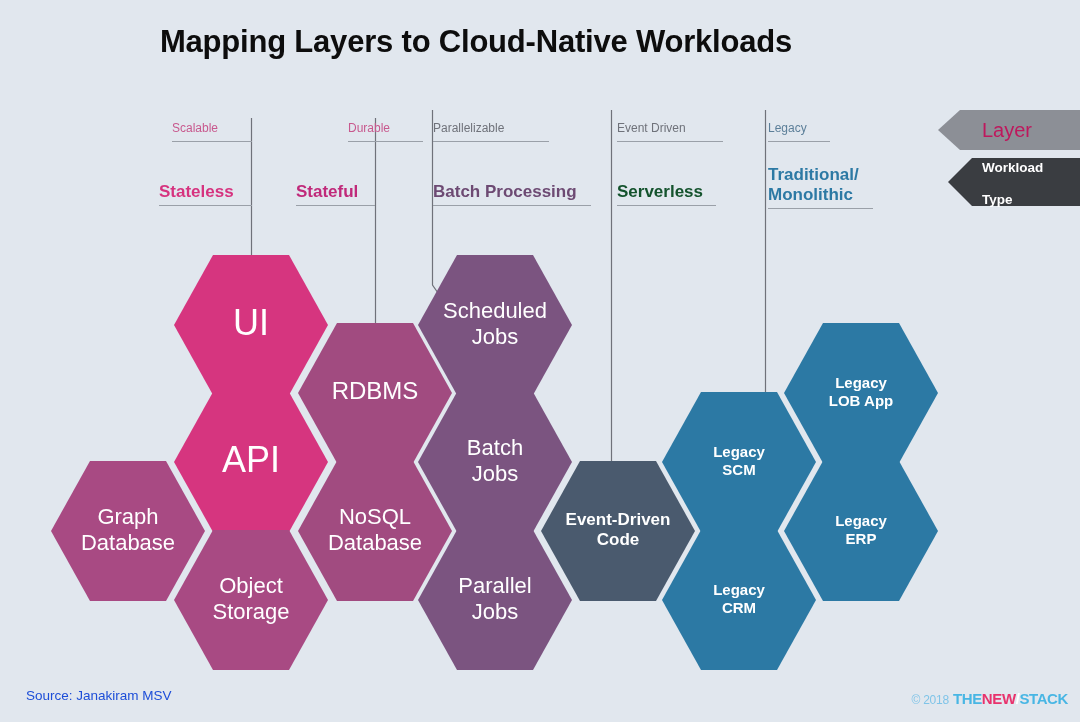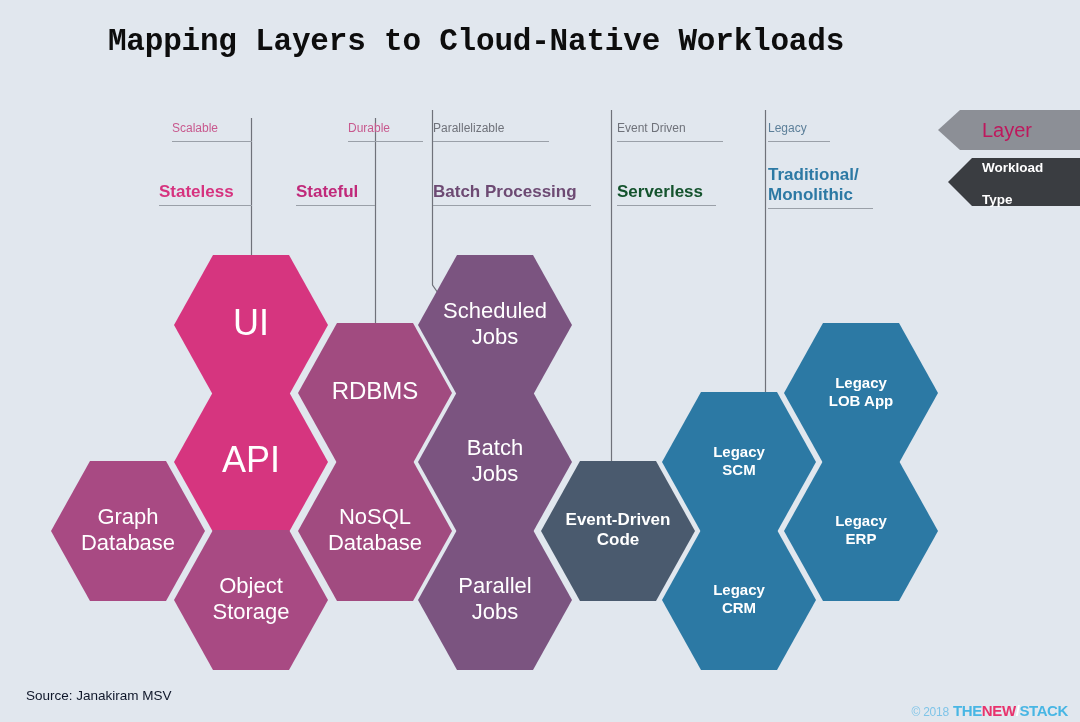--- a/index.html
+++ b/index.html
@@ -9,21 +9,21 @@
     font-family:"Liberation Sans","DejaVu Sans",sans-serif;
     position:relative;
   }
   #stage{position:absolute;left:0;top:0;width:1080px;height:722px;}
   #stage svg{position:absolute;left:0;top:0;}
 
   
   .title{
     position:absolute;top:24px;left:0;width:952px;
     text-align:center;
-    font-family:Liberation Mono, monospace;
+    font-family:Liberation Sans, sans-serif;
     font-weight:bold;font-size:31px;color:#0d0d0d;
     letter-spacing:-0.2px;
   }
 
   
   .labelgroup{position:absolute;}
   .lbl-top{
     font-size:12px;font-weight:400;line-height:20px;white-space:nowrap;
   }
   .lbl-bot{
@@ -34,29 +34,29 @@
   
   .badge{
     position:absolute;display:flex;align-items:center;
     font-size:13px;line-height:15px;font-weight:bold;
     white-space:pre-line;
   }
 
   
   .source{
     position:absolute;left:26px;top:688px;
-    font-size:13.5px;color:#0f172a;
+    font-size:13.5px;color:#1d4ed8;
   }
   .credit{
     position:absolute;right:12px;top:690px;
     font-size:13px;font-weight:bold;letter-spacing:-0.2px;
     display:flex;align-items:baseline;gap:4px;
   }
   .credit .cyr{color:#7fc4e8;font-weight:normal;font-size:12px;}
-  .tns{display:inline-flex;align-items:baseline;font-size:15px;letter-spacing:-0.4px;margin-top:12px;}
+  .tns{display:inline-flex;align-items:baseline;font-size:15px;letter-spacing:-0.4px;}
   .tns span{font-weight:bold;}
   .t-the{color:#48b6e4;}
   .t-new{color:#e8336d;}
   .t-sl{color:#ffffff;}
   .t-stack{color:#48b6e4;}
 
   
   .hexlabel{fill:#ffffff;text-anchor:middle;dominant-baseline:middle;}
   .hx-thin{font-weight:300;}
   .hx-bold{font-weight:bold;}

